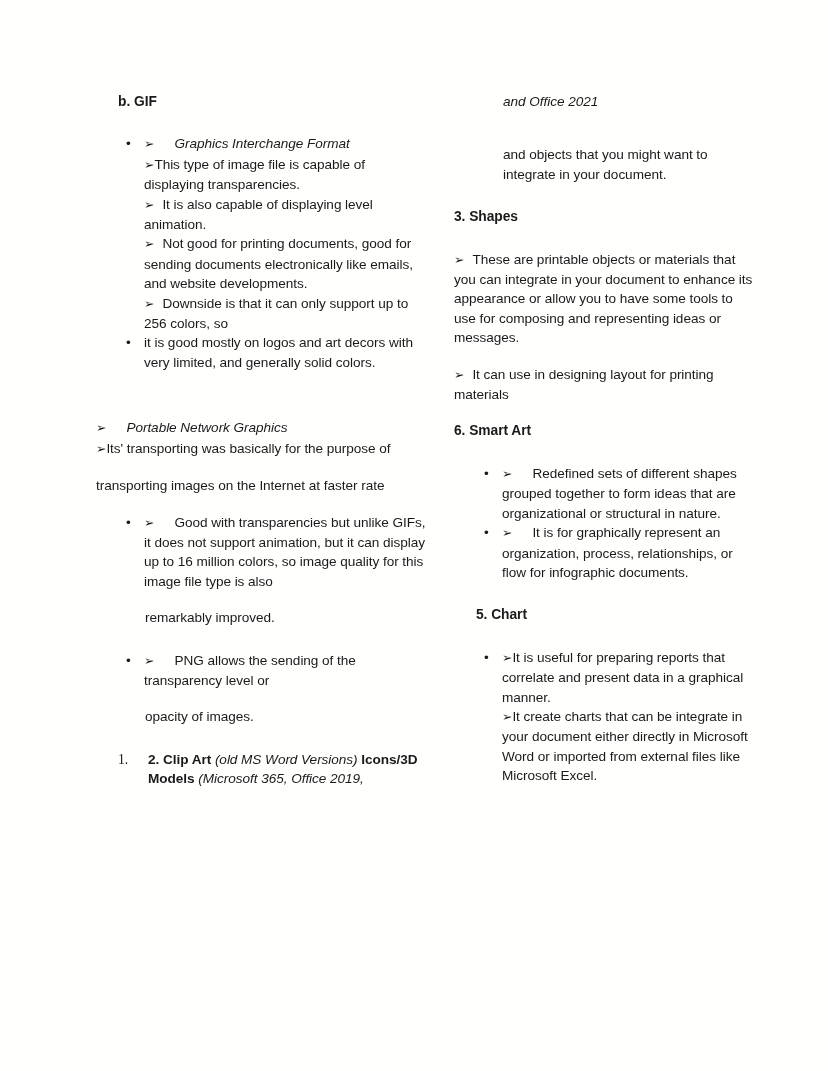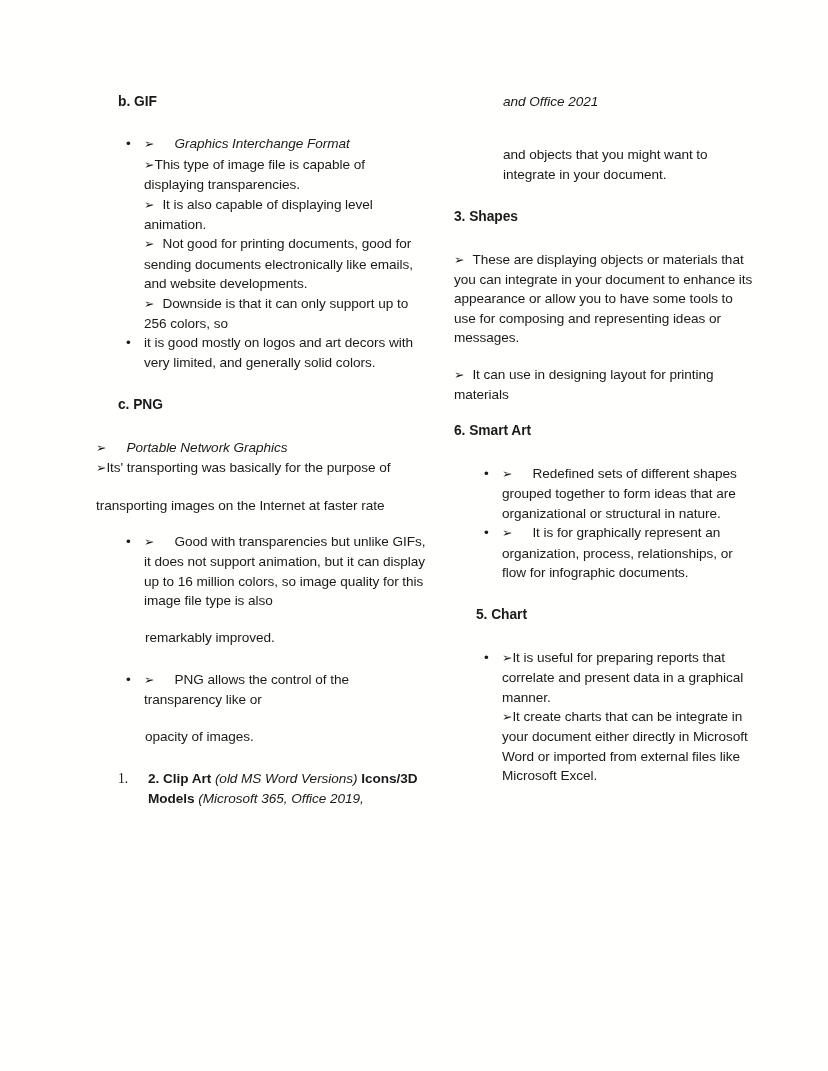--- a/index.html
+++ b/index.html
@@ -137,21 +137,20 @@
         </div>
       </div>
 
       <div class="blk bullet-row ind-head-gif">
         <span class="dot">•</span>
         <div>it is good mostly on logos and art decors with very limited, and generally solid colors.</div>
       </div>
 
       <div class="gap-lg"></div>
 
-      <div class="heading ind-head-gif">c. PNG</div>
 
       <div class="gap-lg"></div>
 
       <div class="blk ind-flush">
         <span class="arrow arrow-gap-wide">➢</span><i>Portable Network Graphics</i><br>
         <span class="arrow">➢</span><span>Its' transporting was basically for the purpose of</span>
       </div>
 
       <div class="gap-md"></div>
 
@@ -168,21 +167,21 @@
 
       <div class="gap-md"></div>
 
       <div class="blk ind-body">remarkably improved.</div>
 
       <div class="gap-lg"></div>
 
       <div class="blk bullet-row ind-head-gif">
         <span class="dot">•</span>
         <div>
-          <span class="arrow arrow-gap-wide">➢</span><span>PNG allows the control of the transparency like or</span>
+          <span class="arrow arrow-gap-wide">➢</span><span>PNG allows the sending of the transparency level or</span>
         </div>
       </div>
 
       <div class="gap-md"></div>
 
       <div class="blk ind-body">opacity of images.</div>
 
       <div class="gap-lg"></div>
 
       <div class="blk num-row ind-num">
@@ -203,21 +202,21 @@
 
       <div class="blk ind-body">and objects that you might want to integrate in your document.</div>
 
       <div class="gap-lg"></div>
 
       <div class="heading ind-flush">3. Shapes</div>
 
       <div class="gap-lg"></div>
 
       <div class="blk ind-flush">
-        <span class="arrow arrow-gap-mid">➢</span><span>These are displaying objects or materials that you can integrate in your document to enhance its appearance or allow you to have some tools to use for composing and representing ideas or messages.</span>
+        <span class="arrow arrow-gap-mid">➢</span><span>These are printable objects or materials that you can integrate in your document to enhance its appearance or allow you to have some tools to use for composing and representing ideas or messages.</span>
       </div>
 
       <div class="gap-md"></div>
 
       <div class="blk ind-flush">
         <span class="arrow arrow-gap-mid">➢</span><span>It can use in designing layout for printing materials</span>
       </div>
 
       <div class="gap-md"></div>
 

